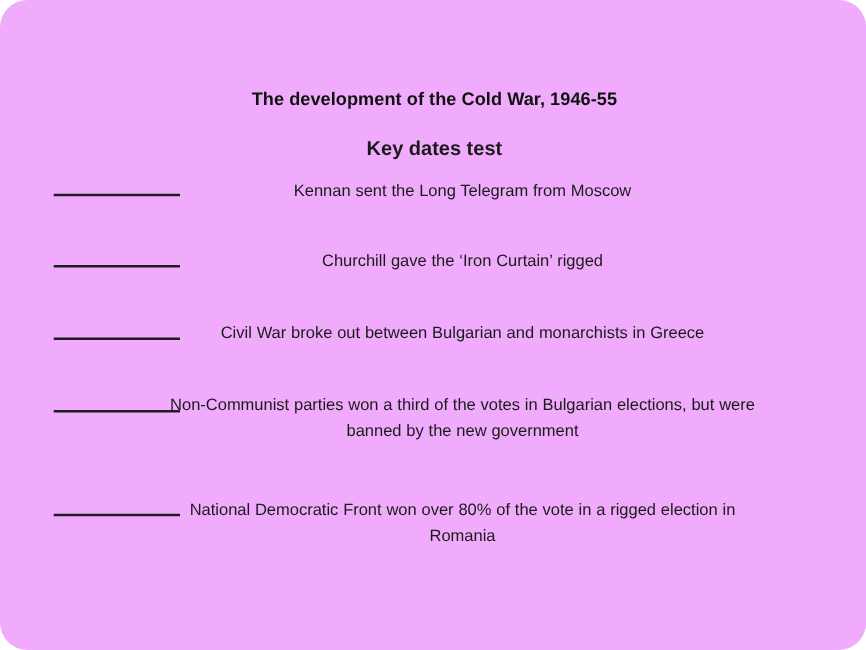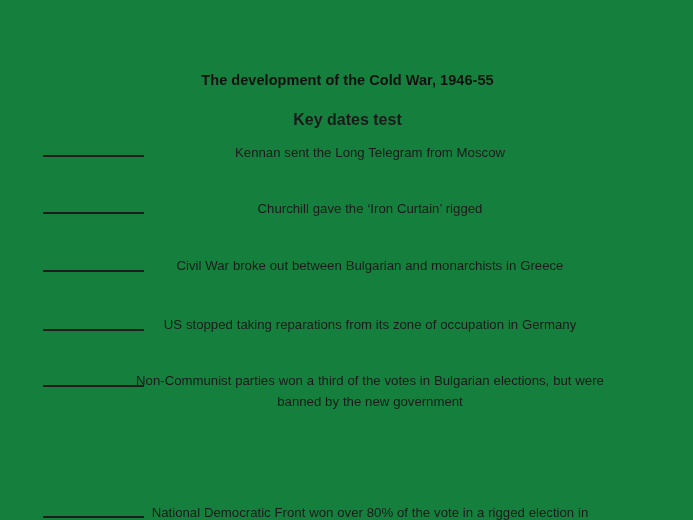--- a/index.html
+++ b/index.html
@@ -12,21 +12,22 @@
     background: #ffffff;
     font-family: "Liberation Sans", sans-serif;
     color: #1a1a1a;
     overflow: hidden;
   }
 
   .page {
     position: relative;
     width: 693px;
     height: 520px;
-    background: #15803d;
+    background: #f0abfc;
+    border-radius: 22px;
   }
 
   .title-block {
     position: absolute;
     top: 71px;
     left: 0;
     width: 693px;
     text-align: center;
   }
 
@@ -97,21 +98,21 @@
     max-width: 470px;
     word-spacing: 0.2px;
   }
 
   
   .row-1 { height: 57px; }
   .row-2 { height: 58px; }
   .row-3 { height: 58px; }
   .row-4 { height: 55px; }
   .row-5 { height: 83px; }
-  .row-6 { height: 60px; margin-top: 48px; }
+  .row-6 { height: 60px; }
 
   .row-1 .statement-text { padding-top: 6px; }
   .row-2 .statement-text { padding-top: 5px; }
   .row-3 .statement-text { padding-top: 4px; }
   .row-4 .statement-text { padding-top: 5px; }
   .row-5 .statement-text { padding-top: 4px; }
   .row-6 .statement-text { padding-top: 5px; }
 
   .row-1 .blank-line { top: 19px; }
   .row-2 .blank-line { top: 19px; }
@@ -152,28 +153,20 @@
 
     <div class="item-row row-3">
       <div class="blank-cell">
         <span class="blank-line"></span>
       </div>
       <div class="statement-cell">
         <span class="statement-text">Civil War broke out between Bulgarian and monarchists in Greece</span>
       </div>
     </div>
 
-    <div class="item-row row-4">
-      <div class="blank-cell">
-        <span class="blank-line"></span>
-      </div>
-      <div class="statement-cell">
-        <span class="statement-text">US stopped taking reparations from its zone of occupation in Germany</span>
-      </div>
-    </div>
 
     <div class="item-row row-5">
       <div class="blank-cell">
         <span class="blank-line"></span>
       </div>
       <div class="statement-cell">
         <span class="statement-text">Non-Communist parties won a third of the votes in Bulgarian elections, but were banned by the new government</span>
       </div>
     </div>
 

